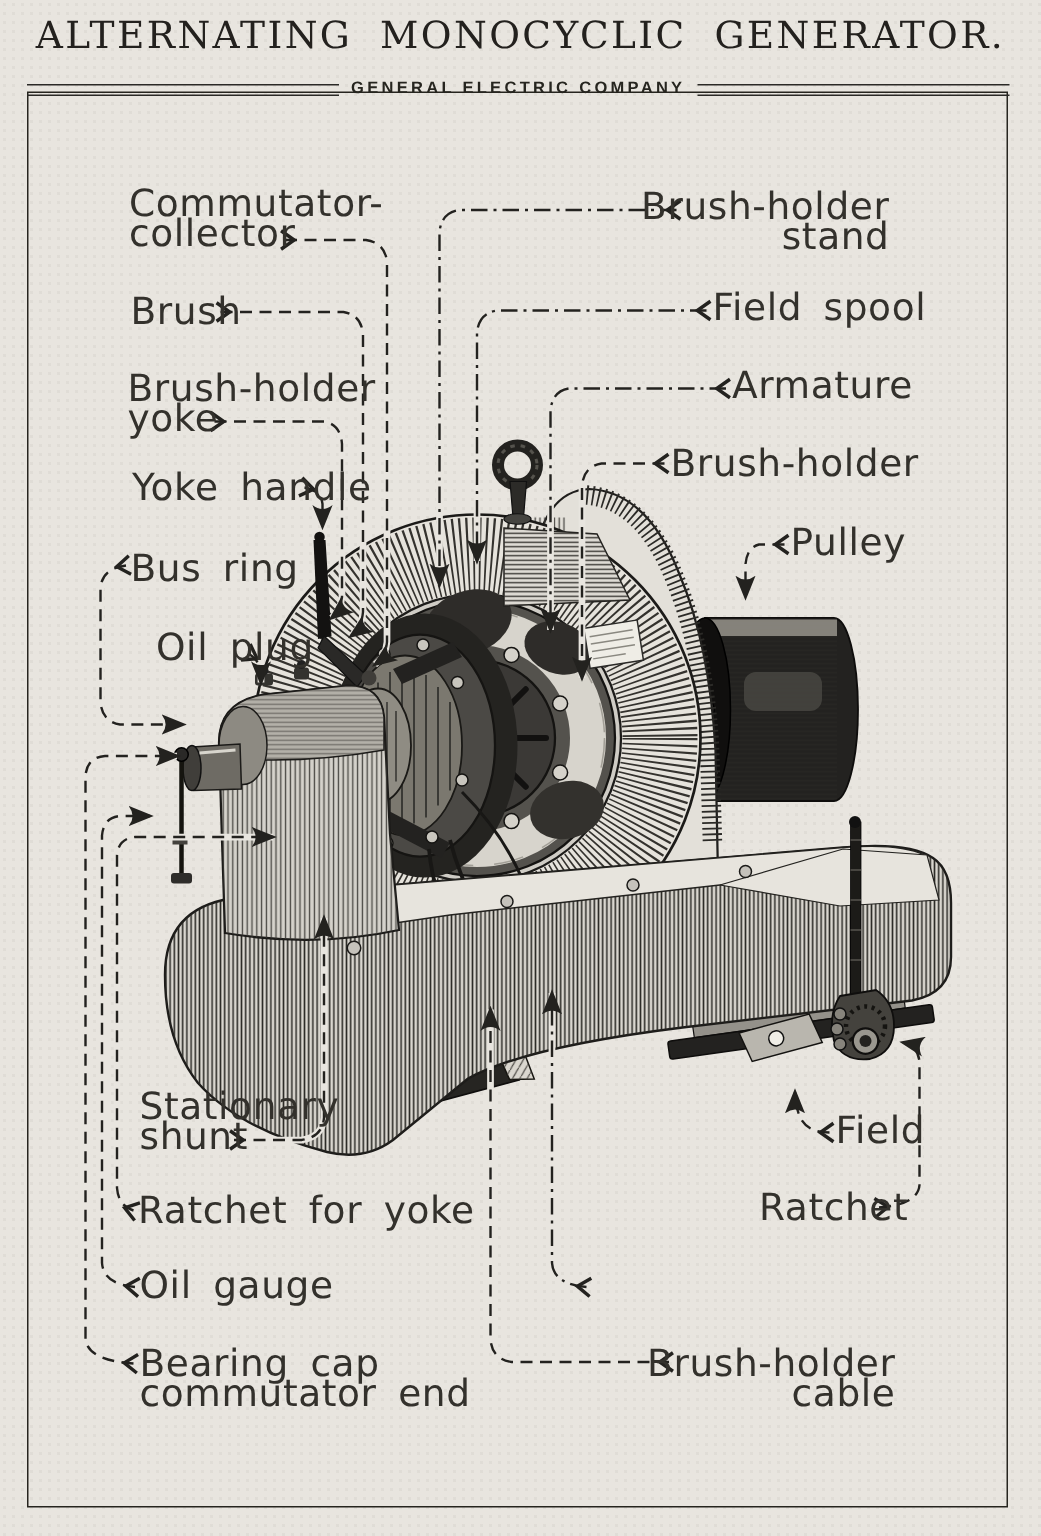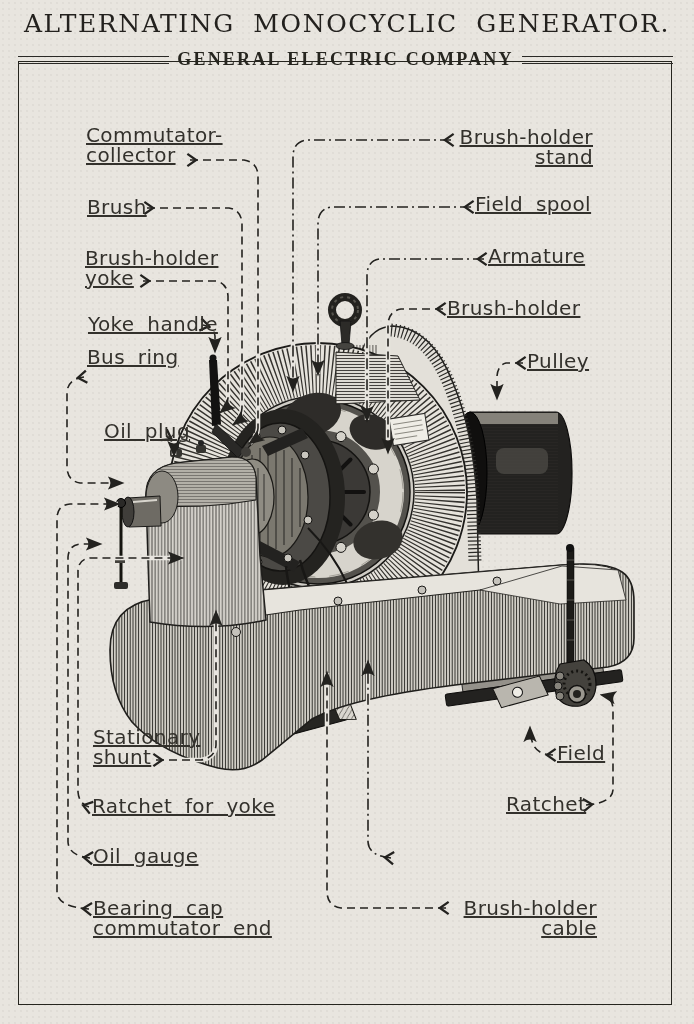--- a/index.html
+++ b/index.html
@@ -18,33 +18,33 @@
     font-family:"DejaVu Serif","Liberation Serif",serif;
     font-size:25px;letter-spacing:1.6px;word-spacing:9px;
     color:#23211e;white-space:nowrap;
   }
   .company-row{
     position:absolute;left:18px;right:21px;top:53px;height:14px;
     display:flex;align-items:center;z-index:3;
   }
   .rule{flex:1;height:6px;border-top:1.4px solid #2a2926;border-bottom:1.4px solid #2a2926;}
   .company-name{
-    padding:0 8px;font-family:Liberation Serif, serif;
-    font-weight:bold;font-size:18px;letter-spacing:2.2px;color:#26251f;
+    padding:0 8px;font-family:Liberation Sans, sans-serif;
+    font-weight:bold;font-size:11px;letter-spacing:2.2px;color:#26251f;
     transform:translateY(-1px);white-space:nowrap;
   }
   .plate-border{
     position:absolute;left:18px;top:61px;width:652px;height:942px;
     border:1.6px solid #26251f;z-index:1;
   }
   .art{position:absolute;left:0;top:0;z-index:2;}
   .callout{
     position:absolute;z-index:4;
-    font-size:20px;line-height:19.5px;letter-spacing:.4px;word-spacing:6px;
-    color:#33312c;white-space:pre-line;text-decoration:underline;
+    font-size:25px;line-height:19.5px;letter-spacing:.4px;word-spacing:6px;
+    color:#33312c;white-space:pre-line;
   }
   .callout.r{text-align:right;}
 </style>
 </head>
 <body>
 
 <div class="stage">
 
   <div class="plate-title">ALTERNATING MONOCYCLIC GENERATOR.</div>
 
@@ -322,21 +322,21 @@
       <path d="M446,908 H341 Q328,906 327,893 V673"></path>
     </g>
   </svg>
 
   <div class="callout" style="left:86px;top:126px">Commutator-
 collector</div>
   <div class="callout" style="left:87px;top:198px">Brush</div>
   <div class="callout" style="left:85px;top:249px">Brush-holder
 yoke</div>
   <div class="callout" style="left:88px;top:315px">Yoke handle</div>
-  <div class="callout" style="left:87px;top:348px">Bus ring</div>
+  <div class="callout" style="left:87px;top:369px">Bus ring</div>
   <div class="callout" style="left:104px;top:422px">Oil plug</div>
   <div class="callout" style="left:93px;top:728px">Stationary
 shunt</div>
   <div class="callout" style="left:92px;top:797px">Ratchet for yoke</div>
   <div class="callout" style="left:93px;top:847px">Oil gauge</div>
   <div class="callout" style="left:93px;top:899px">Bearing cap
 commutator end</div>
   <div class="callout r" style="right:101px;top:128px">Brush-holder
 stand</div>
   <div class="callout" style="left:475px;top:195px">Field spool</div>

